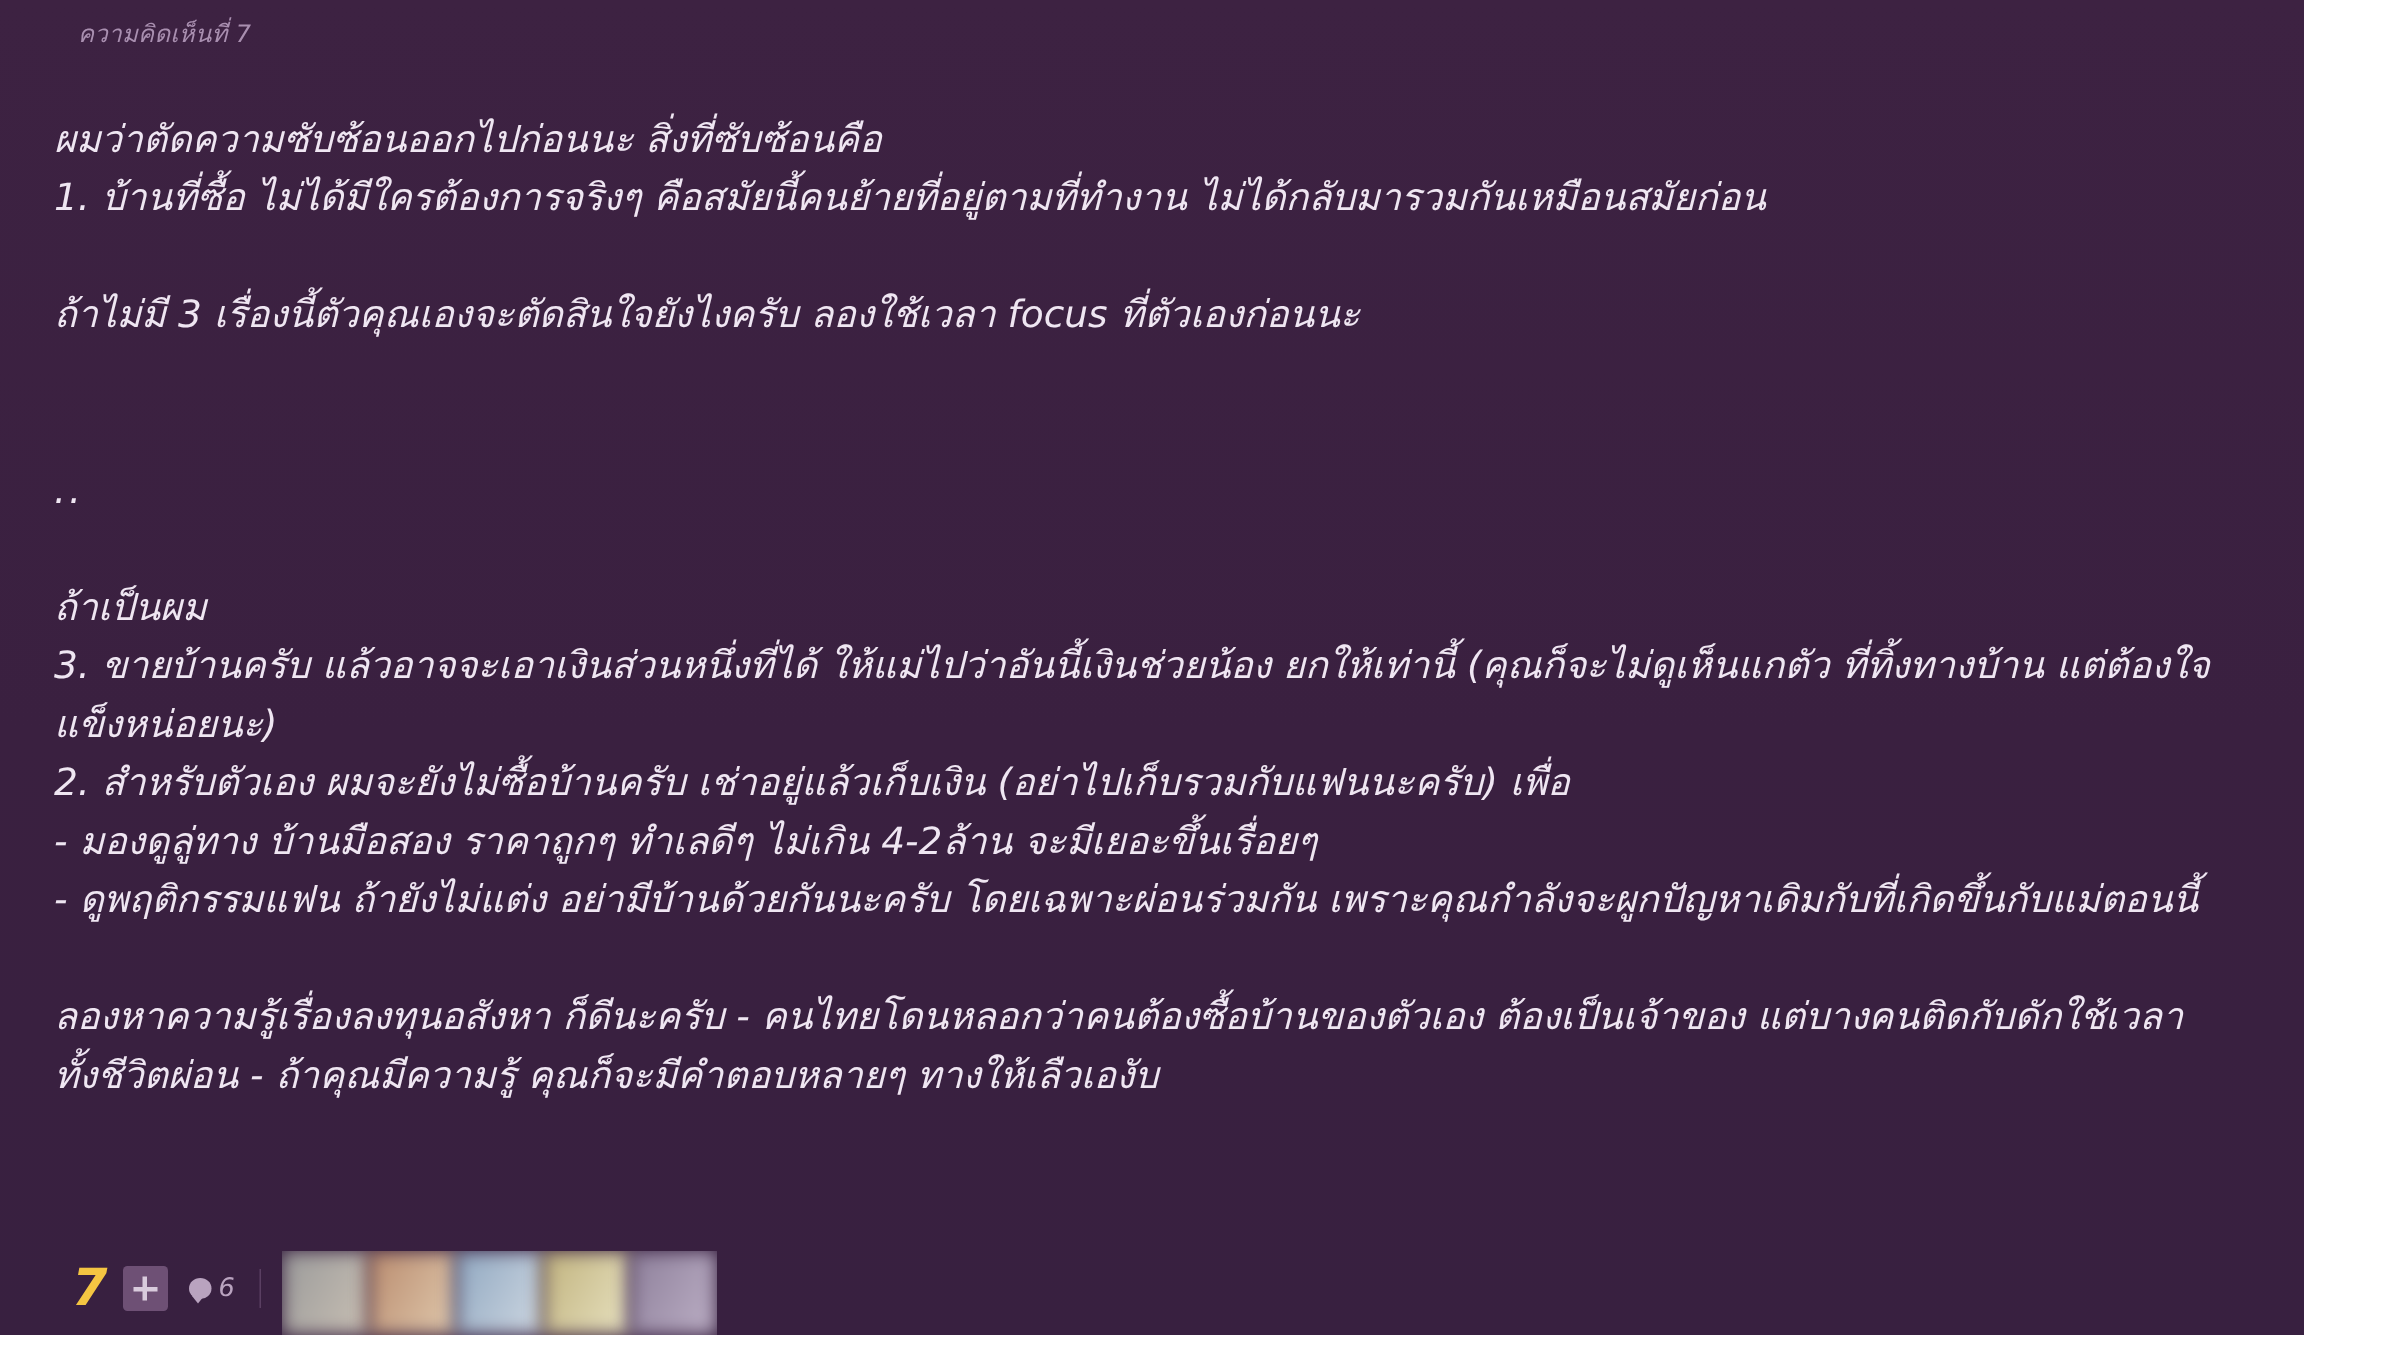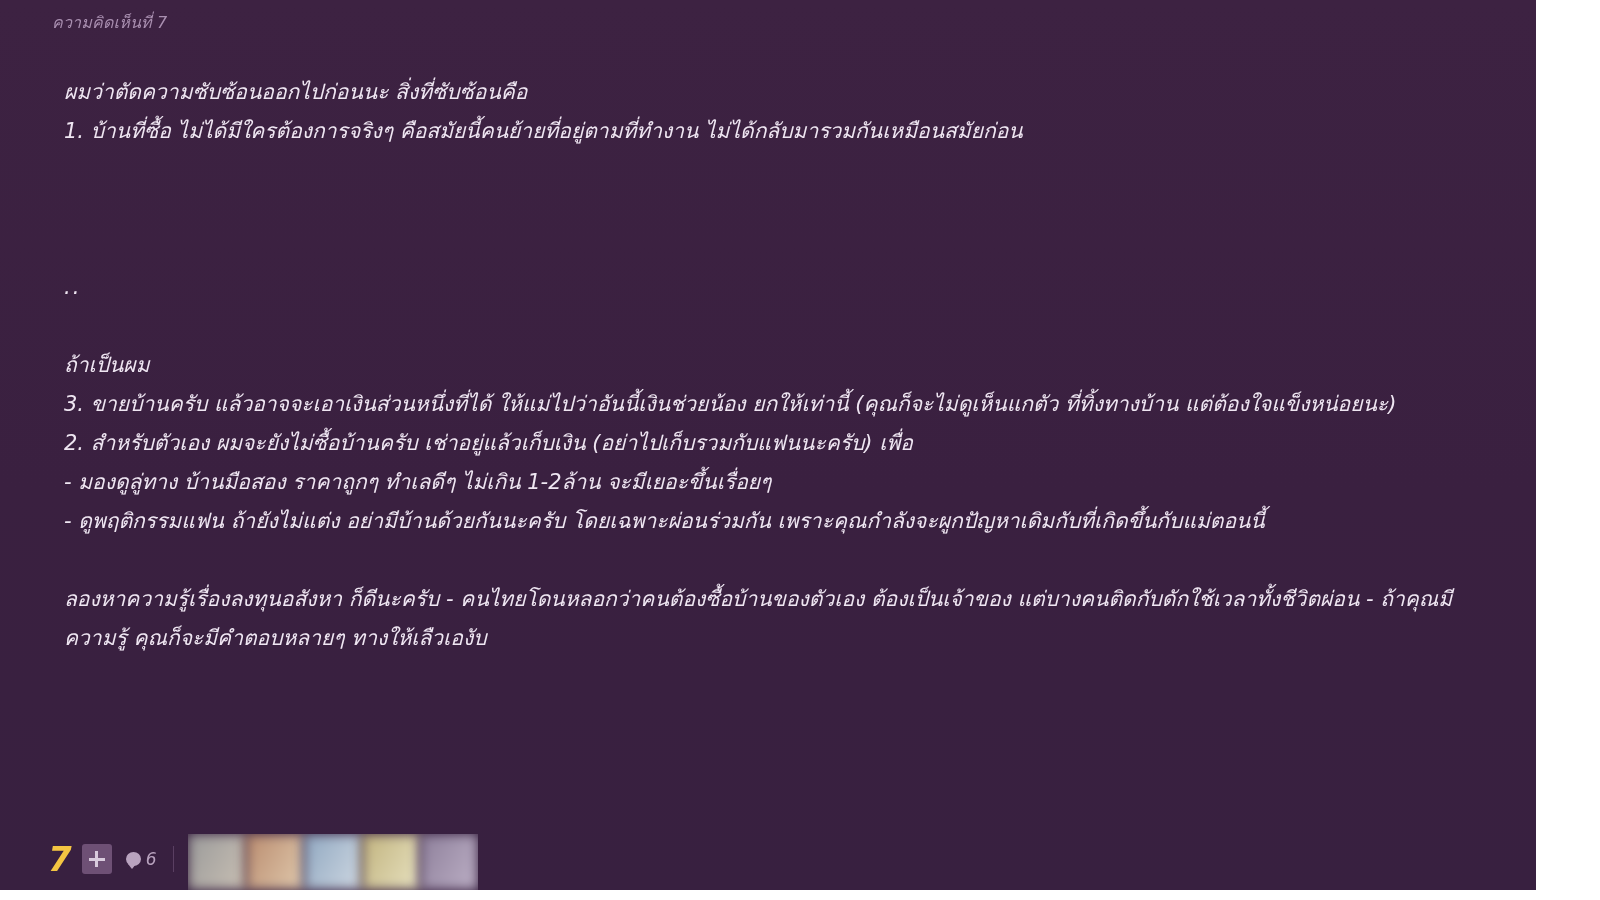--- a/index.html
+++ b/index.html
@@ -22,23 +22,23 @@
     overflow: hidden;
     font-style: italic;
   }
   .comment-header {
     padding: 10px 0 0 52px;
     color: #a98fb0;
     font-size: 16px;
     letter-spacing: 0.2px;
   }
   .comment-body {
-    padding: 38px 52px 0 64px;
+    padding: 38px 52px 0 36px;
     color: #efe6f2;
-    font-size: 21px;
+    font-size: 25px;
     line-height: 39px;
     max-width: 1460px;
   }
   .para {
     margin: 0;
   }
   .para.blank {
     height: 39px;
   }
   .para.dots {
@@ -158,30 +158,31 @@
 <div class="comment-card">
 
   <div class="comment-header">
     <span>ความคิดเห็นที่ 7</span>
   </div>
 
   <div class="comment-body">
     <p class="para">ผมว่าตัดความซับซ้อนออกไปก่อนนะ สิ่งที่ซับซ้อนคือ</p>
     <p class="para">1. บ้านที่ซื้อ ไม่ได้มีใครต้องการจริงๆ คือสมัยนี้คนย้ายที่อยู่ตามที่ทำงาน ไม่ได้กลับมารวมกันเหมือนสมัยก่อน</p>
     <p class="para blank"></p>
+    <p class="para">ถ้าไม่มี 3 เรื่องนี้ตัวคุณเองจะตัดสินใจยังไงครับ ลองใช้เวลา focus ที่ตัวเองก่อนนะ</p>
 
     <div class="spacer-large"></div>
 
     <p class="para dots">..</p>
     <p class="para blank"></p>
 
     <p class="para">ถ้าเป็นผม</p>
     <p class="para">3. ขายบ้านครับ แล้วอาจจะเอาเงินส่วนหนึ่งที่ได้ ให้แม่ไปว่าอันนี้เงินช่วยน้อง ยกให้เท่านี้ (คุณก็จะไม่ดูเห็นแกตัว ที่ทิ้งทางบ้าน แต่ต้องใจแข็งหน่อยนะ)</p>
     <p class="para">2. สำหรับตัวเอง ผมจะยังไม่ซื้อบ้านครับ เช่าอยู่แล้วเก็บเงิน (อย่าไปเก็บรวมกับแฟนนะครับ) เพื่อ</p>
-    <p class="para">- มองดูลู่ทาง บ้านมือสอง ราคาถูกๆ ทำเลดีๆ ไม่เกิน 1-2ล้าน จะมีเยอะขึ้นเรื่อยๆ</p>
+    <p class="para">- มองดูลู่ทาง บ้านมือสอง ราคาถูกๆ ทำเลดีๆ ไม่เกิน 4-2ล้าน จะมีเยอะขึ้นเรื่อยๆ</p>
     <p class="para">- ดูพฤติกรรมแฟน ถ้ายังไม่แต่ง อย่ามีบ้านด้วยกันนะครับ โดยเฉพาะผ่อนร่วมกัน เพราะคุณกำลังจะผูกปัญหาเดิมกับที่เกิดขึ้นกับแม่ตอนนี้</p>
     <p class="para blank"></p>
     <p class="para">ลองหาความรู้เรื่องลงทุนอสังหา ก็ดีนะครับ - คนไทยโดนหลอกว่าคนต้องซื้อบ้านของตัวเอง ต้องเป็นเจ้าของ แต่บางคนติดกับดักใช้เวลาทั้งชีวิตผ่อน - ถ้าคุณมีความรู้ คุณก็จะมีคำตอบหลายๆ ทางให้เลืวเองับ</p>
   </div>
 
   <div class="footer">
     <span class="vote-count">7</span>
     <div class="plus-button"></div>
     <div class="comment-meta">
       <span class="comment-bubble-icon"></span>

